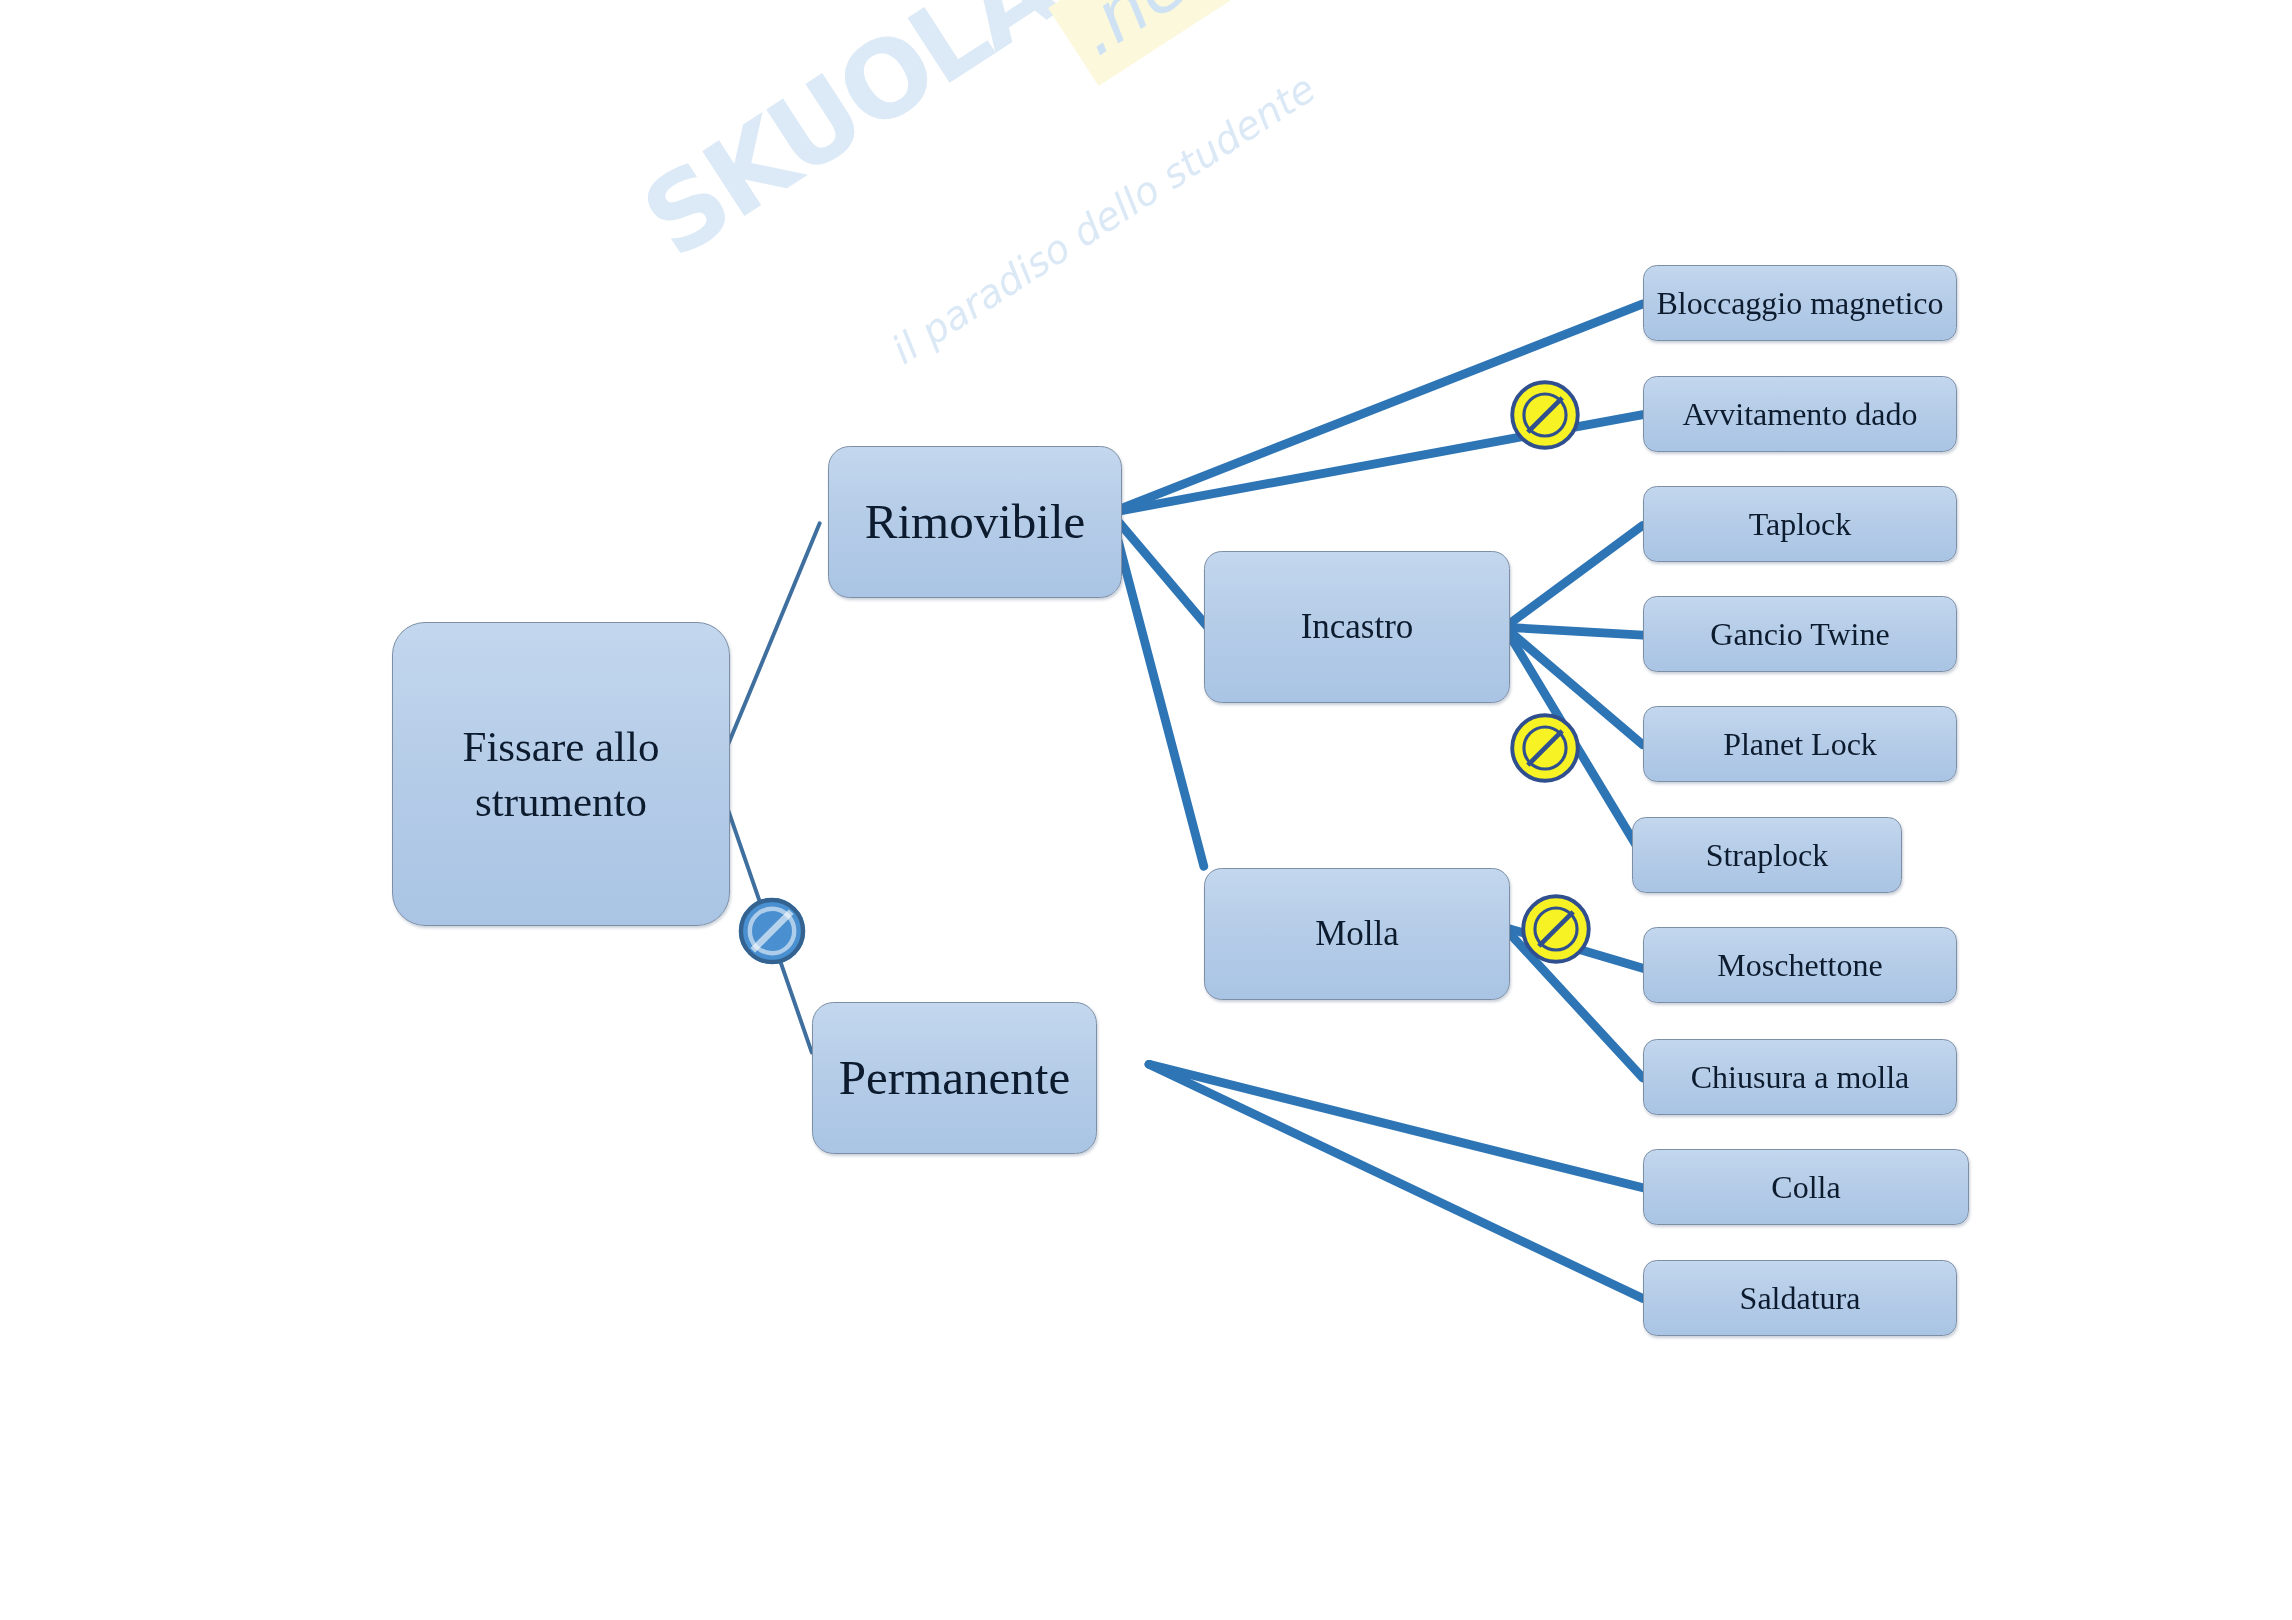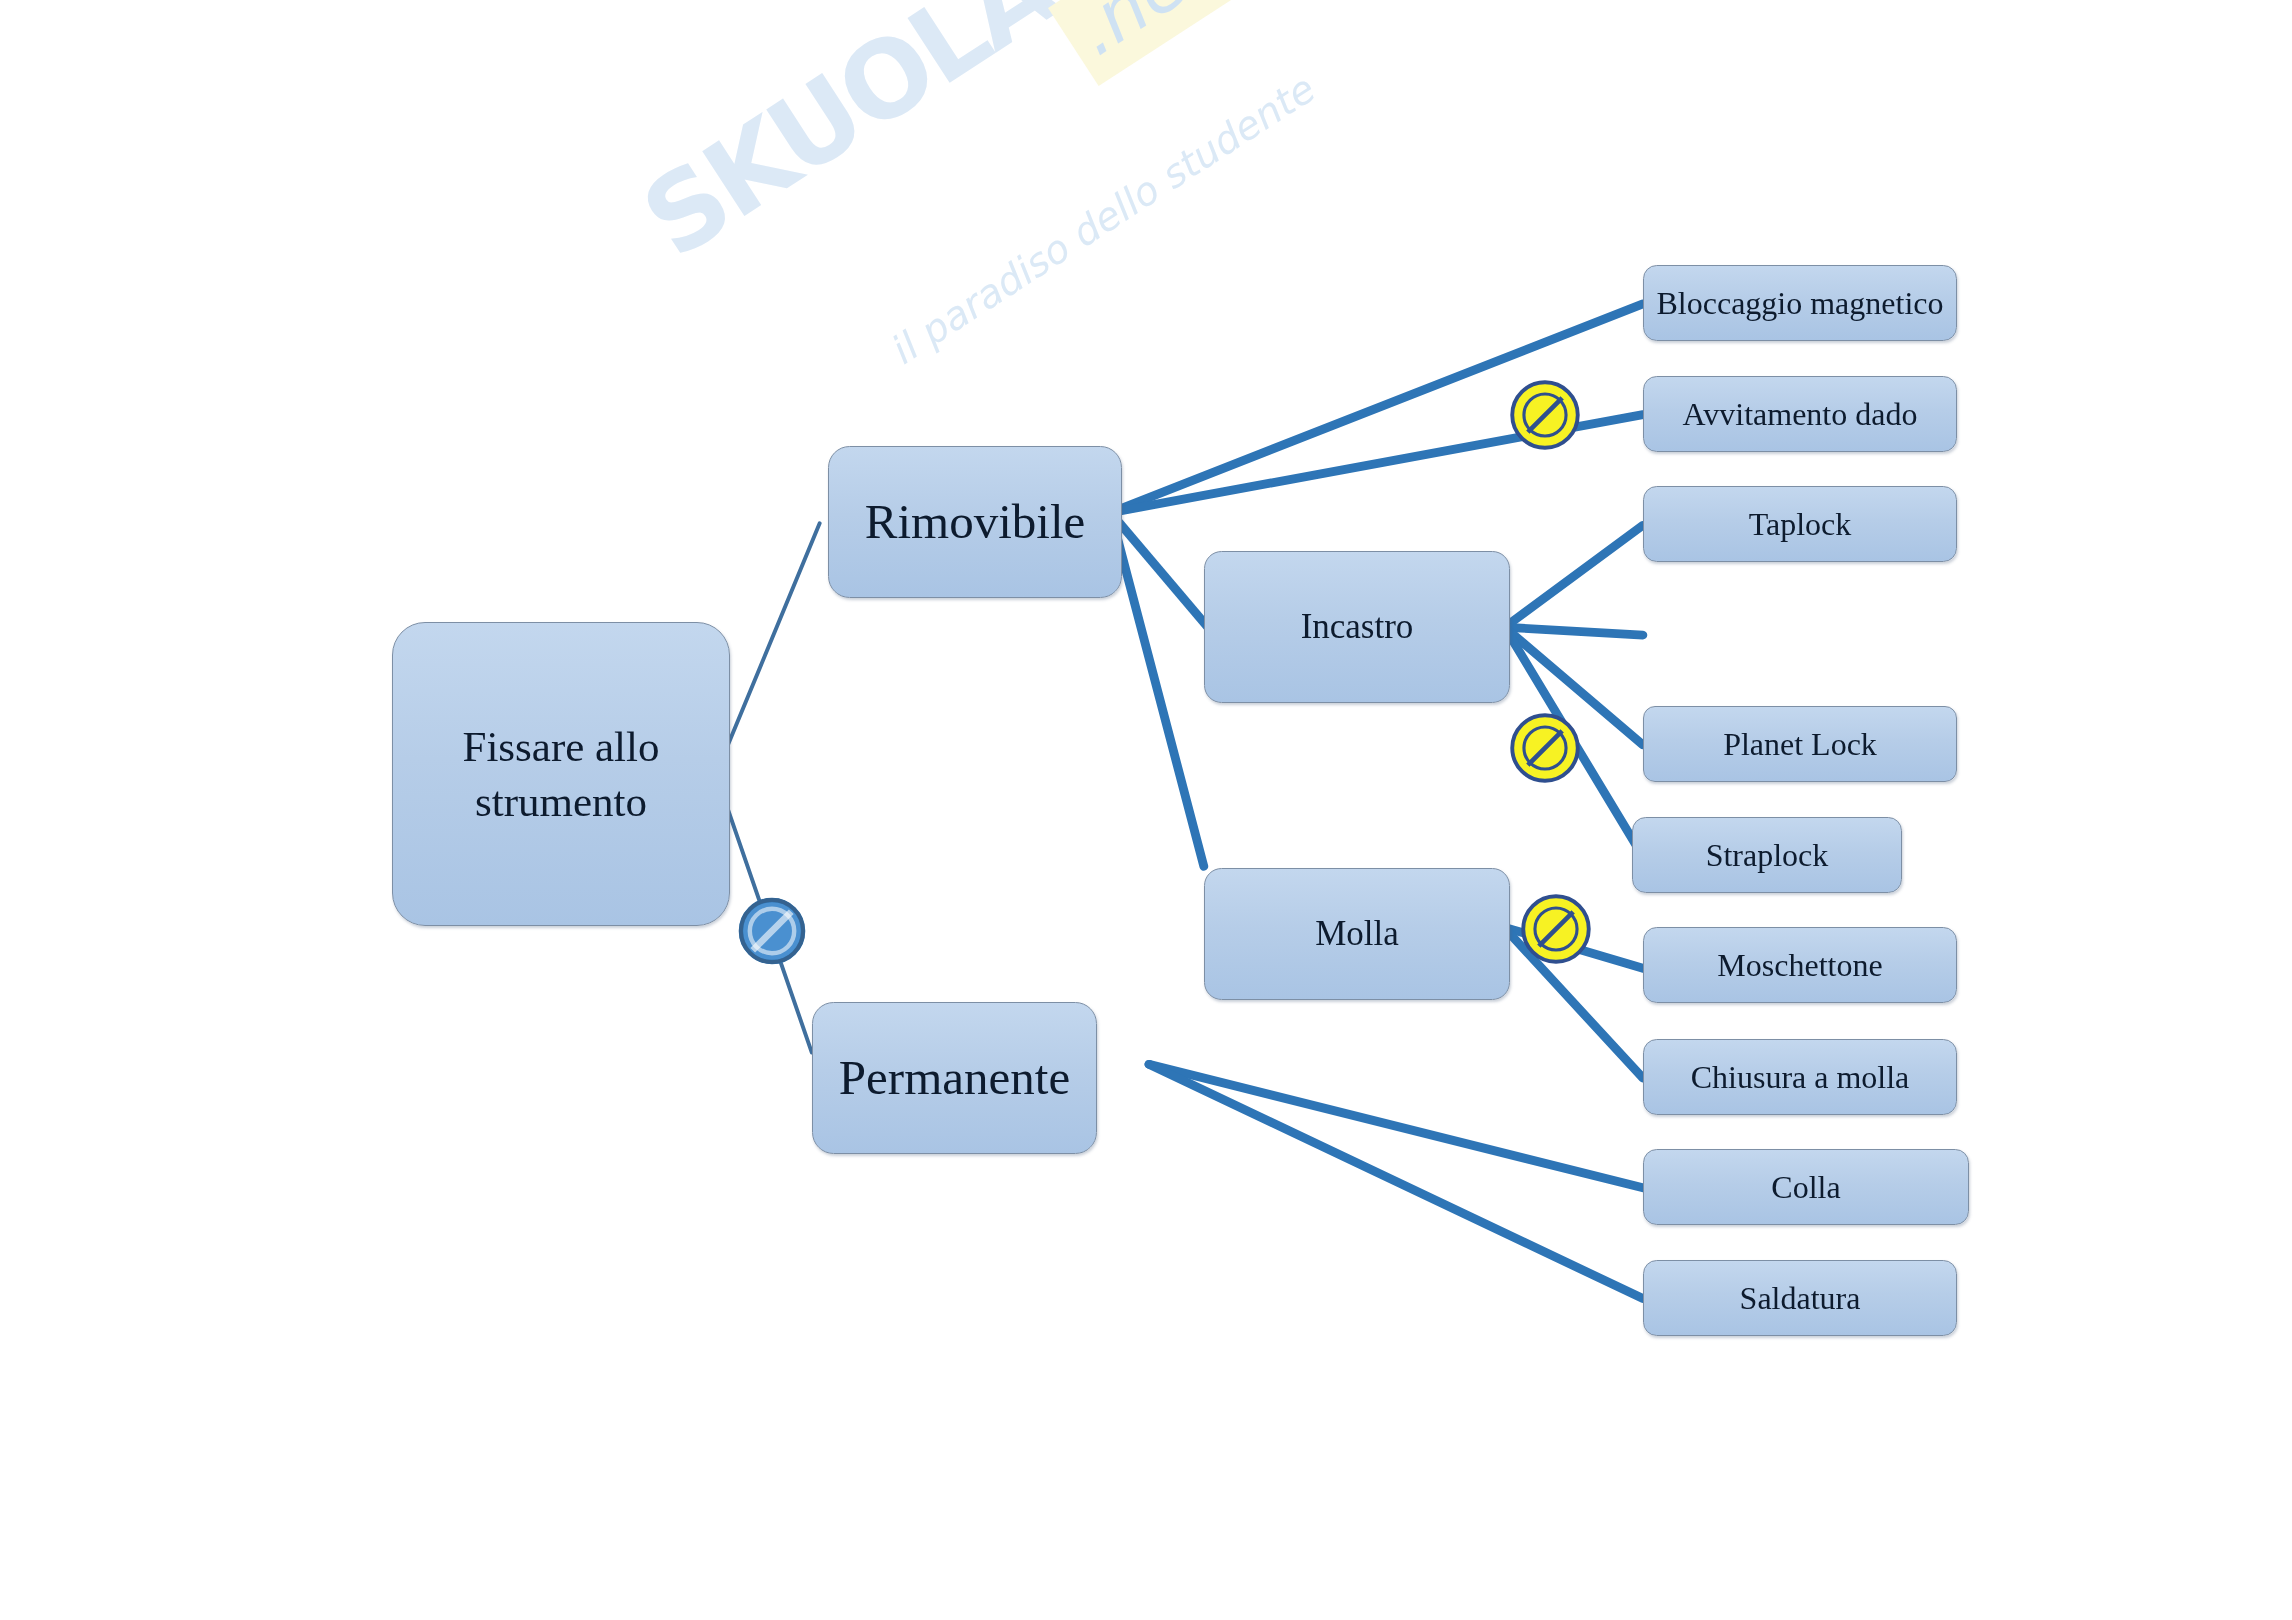--- a/index.html
+++ b/index.html
@@ -101,21 +101,24 @@
 
   <div class="node leaf" style="left:1643px;top:265px;width:314px;height:76px;">
     <span>Bloccaggio magnetico</span>
   </div>
   <div class="node leaf" style="left:1643px;top:376px;width:314px;height:76px;">
     <span>Avvitamento dado</span>
   </div>
   <div class="node leaf" style="left:1643px;top:486px;width:314px;height:76px;">
     <span>Taplock</span>
   </div>
-  <div class="node leaf" style="left:1643px;top:706px;width:314px;height:76px;border-radius:12px;">
+  <div class="node leaf" style="left:1643px;top:596px;width:314px;height:76px;">
+    <span>Gancio Twine</span>
+  </div>
+  <div class="node leaf" style="left:1643px;top:706px;width:314px;height:76px;">
     <span>Planet Lock</span>
   </div>
   <div class="node leaf" style="left:1632px;top:817px;width:270px;height:76px;">
     <span>Straplock</span>
   </div>
   <div class="node leaf" style="left:1643px;top:927px;width:314px;height:76px;justify-content:center;">
     <span>Moschettone</span>
   </div>
   <div class="node leaf" style="left:1643px;top:1039px;width:314px;height:76px;">
     <span>Chiusura a molla</span>

